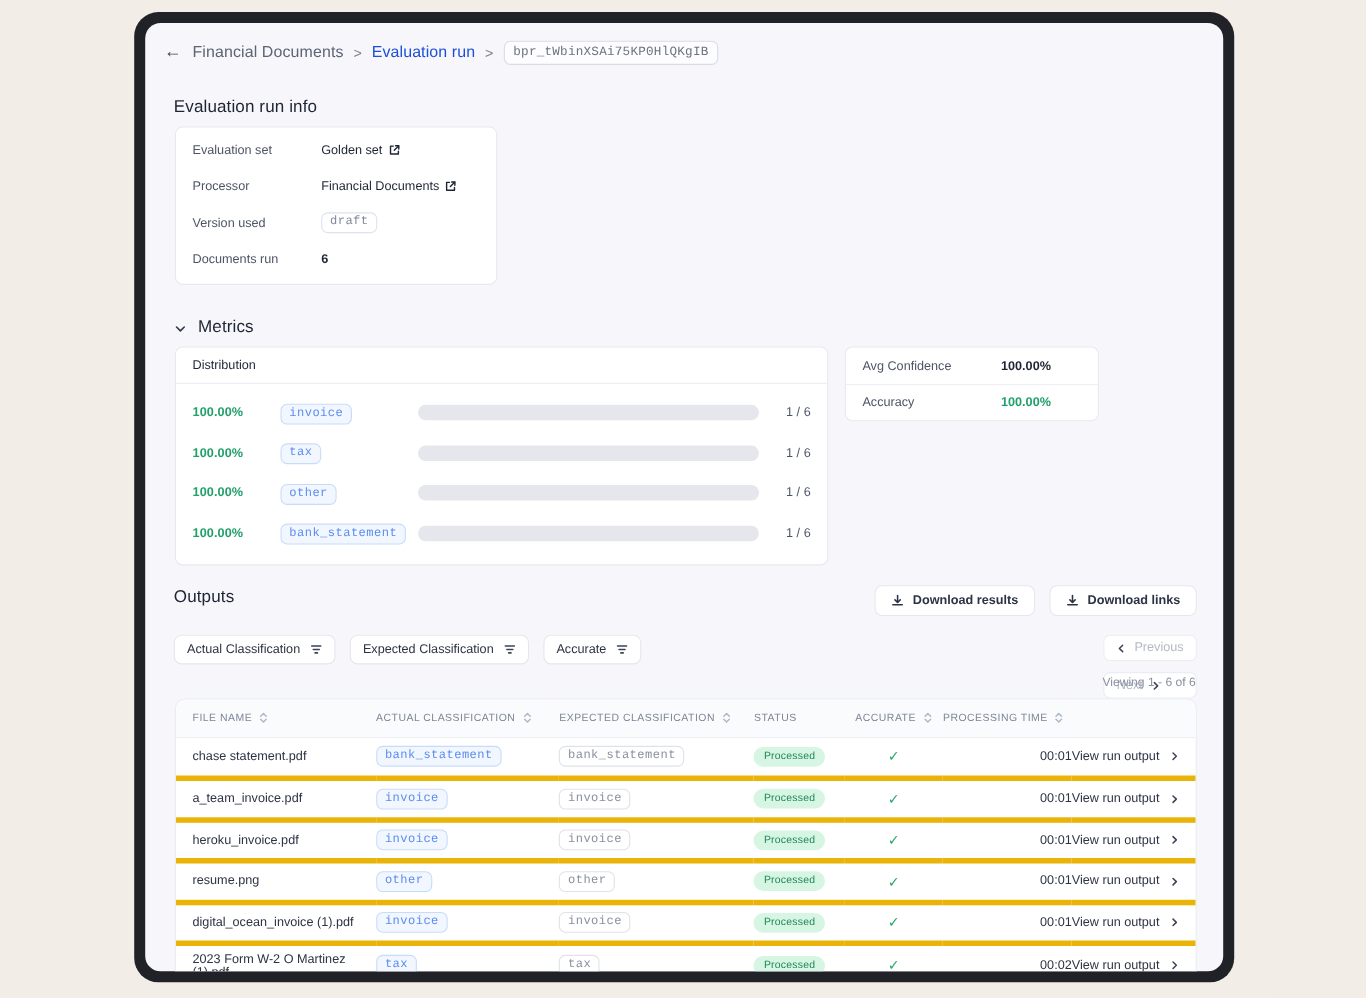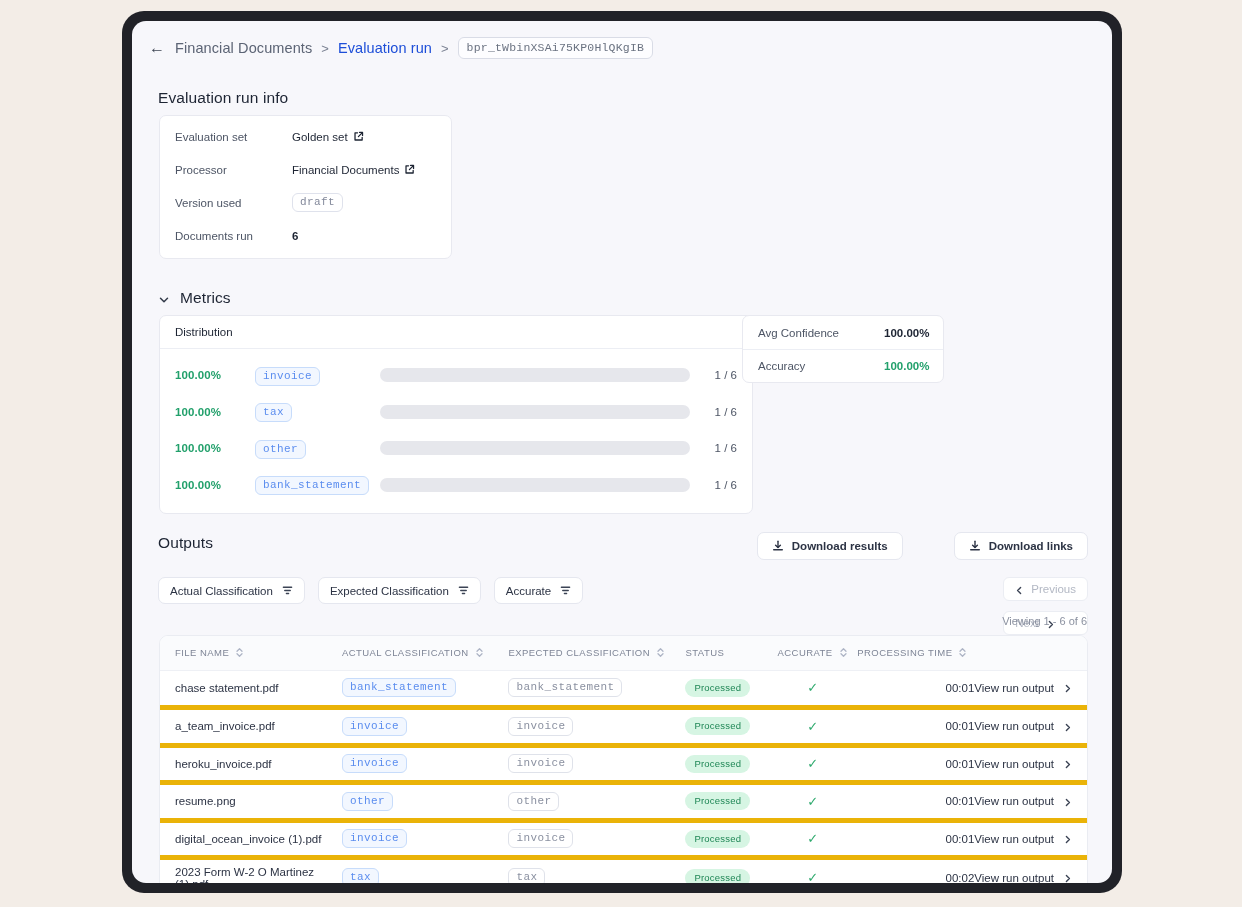--- a/index.html
+++ b/index.html
@@ -77,21 +77,21 @@
   .dist-pct { width: 80px; font-size: 11.5px; color: #22a06b; font-weight: bold; letter-spacing: .1px; }
   .dist-chip-wrap { width: 125px; }
   .code-chip-blue {
     display: inline-block; border: 1px solid #c7dcfb; background: #f2f7ff; border-radius: 6px;
     padding: 2px 7px 3px; font-size: 11px; color: #5b8def; letter-spacing: .4px;
   }
   .bar-track { flex: 1; height: 14px; background: #e6e7ec; border-radius: 7px; overflow: hidden; }
   .bar-fill { height: 100%; background: #151a2d; border-radius: 7px; }
   .dist-frac { width: 62px; text-align: right; padding-right: 15px; font-size: 11.5px; color: #4d5565; }
 
-  #summary-card { position: absolute; left: 610px; top: 294px; width: 202px; }
+  #summary-card { position: absolute; left: 636px; top: 294px; width: 231px; }
   .sum-row { display: flex; align-items: center; height: 33px; padding: 0 0 0 15px; }
   .sum-row + .sum-row { border-top: 1px solid #eceef4; }
   .sum-label { width: 126px; font-size: 11.5px; color: #4d5565; }
   .sum-value { font-size: 11.5px; font-weight: bold; color: #1d2433; }
   .sum-value.green { color: #22a06b; }
 
   
   #outputs-title { position: absolute; left: 26px; top: 513px; }
   #filters { position: absolute; left: 26px; top: 556px; display: flex; gap: 13px; }
   .filter-chip {
@@ -100,21 +100,21 @@
     background: #fff; border: 1px solid #e5e7ef; border-radius: 7px;
     font-size: 11.5px; color: #2c3344; cursor: pointer;
   }
   .funnel { width: 11px; height: 11px; color: #3b4354; }
 
   #dl-btns { position: absolute; right: 24px; top: 511px; display: flex; gap: 13px; }
   .dl-btn {
     display: flex; align-items: center; gap: 8px;
     height: 28px; padding: 0 14px;
     background: #fff; border: 1px solid #e5e7ef; border-radius: 7px;
-    font-size: 11.5px; font-weight: bold; color: #2c3344; cursor: pointer; margin-left: 38px;
+    font-size: 11.5px; font-weight: bold; color: #2c3344; cursor: pointer;
   }
   .dl-ico { width: 12px; height: 12px; color: #2c3344; }
 
   #pager { position: absolute; right: 24px; top: 556px; display: flex; gap: 10px; flex-direction: column; }
   .pg-btn {
     display: flex; align-items: center; gap: 7px;
     height: 24px; padding: 0 11px;
     background: #fff; border: 1px solid #ebedf3; border-radius: 6px;
     font-size: 11.5px; color: #b3b8c4; cursor: pointer;
   }

